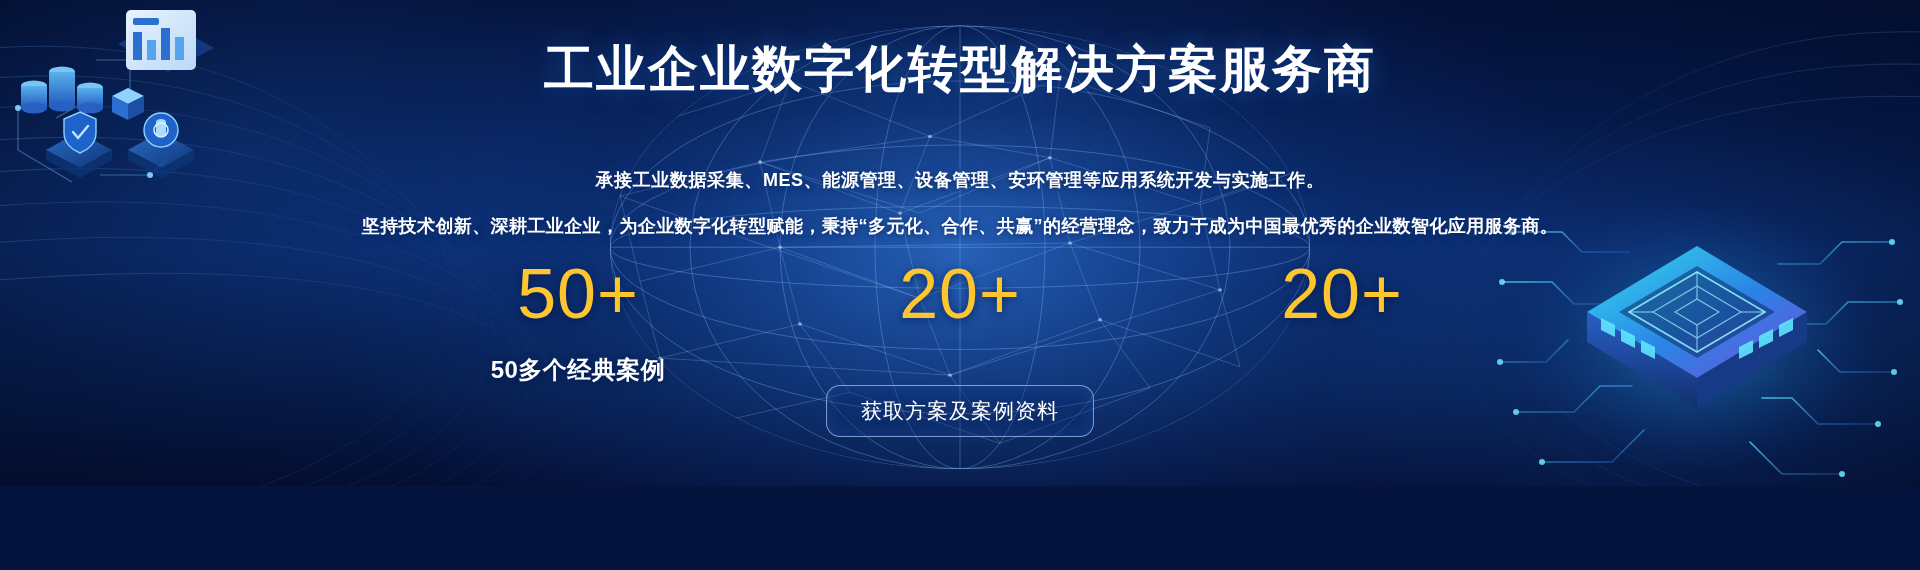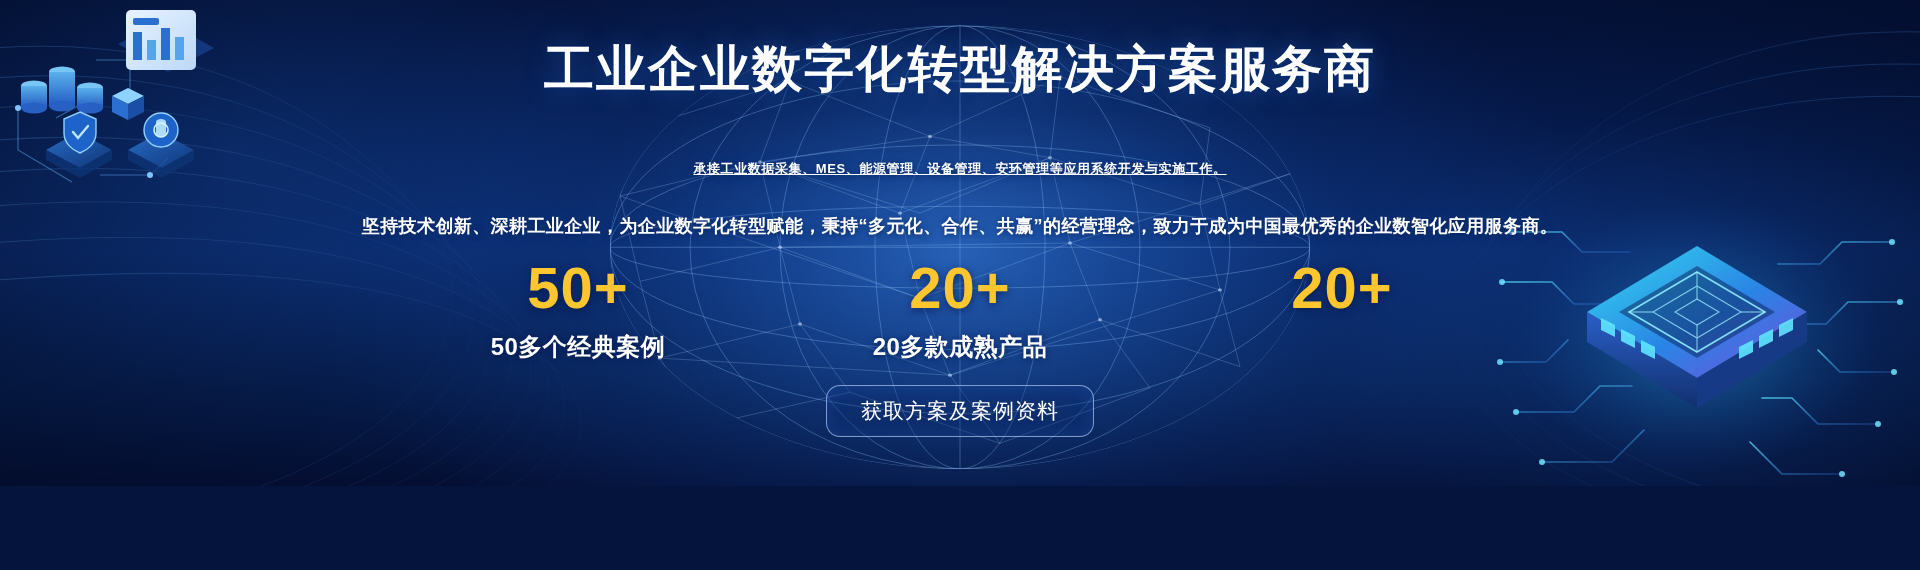--- a/index.html
+++ b/index.html
@@ -34,35 +34,35 @@
     text-shadow:0 2px 10px rgba(0,40,110,0.85), 0 0 26px rgba(80,160,255,0.35);
     white-space:nowrap;
   }
 
   .sub{
     position:absolute; left:0; right:0; text-align:center;
     color:#ffffff; font-weight:bold; white-space:nowrap;
     text-shadow:0 1px 6px rgba(0,25,80,0.9), 0 0 14px rgba(60,140,240,0.30);
   }
   .sub1{ top:118px; font-size:21px; letter-spacing:0.6px; }
-  .sub2{ top:160px; font-size:13px; letter-spacing:0.6px;text-decoration:underline; }
+  .sub2{ top:168px; font-size:18px; letter-spacing:0.6px; }
   .sub3{ top:214px; font-size:18px; letter-spacing:0.4px; }
 
   .stats{
     position:absolute; top:258px; left:50%; transform:translateX(-50%);
     display:flex; align-items:flex-start; gap:162px;
   }
   .stat{ text-align:center; width:220px; }
   .stat .num{
-    font-size:58px; font-weight:bold; color:#fdc62e; line-height:1.05;
+    font-size:70px; font-weight:normal; color:#fdc62e; line-height:1.05;
     text-shadow:0 2px 8px rgba(0,20,70,0.65);
     letter-spacing:1px;
   }
   .stat .lbl{
-    margin-top:12px; font-size:24px; font-weight:bold; color:#ffffff;
+    margin-top:22px; font-size:24px; font-weight:bold; color:#ffffff;
     letter-spacing:0.5px; text-shadow:0 1px 6px rgba(0,25,80,0.9);
   }
 
   .cta{
     position:absolute; top:385px; left:50%; transform:translateX(-50%);
     padding:11px 34px; border:1px solid rgba(190,215,255,0.65);
     border-radius:14px; color:#ffffff; font-size:21px; letter-spacing:1px;
     background:rgba(12,44,110,0.30);
     box-shadow:0 0 18px rgba(40,110,220,0.25) inset;
     cursor:pointer; white-space:nowrap;
@@ -327,21 +327,20 @@
     <div class="sub sub2">承接工业数据采集、MES、能源管理、设备管理、安环管理等应用系统开发与实施工作。</div>
     <div class="sub sub3">坚持技术创新、深耕工业企业，为企业数字化转型赋能，秉持“多元化、合作、共赢”的经营理念，致力于成为中国最优秀的企业数智化应用服务商。</div>
 
     <div class="stats">
       <div class="stat">
         <div class="num">50+</div>
         <div class="lbl">50多个经典案例</div>
       </div>
       <div class="stat">
         <div class="num">20+</div>
-        <div class="lbl">20多款成熟产品</div>
       </div>
       <div class="stat">
         <div class="num">20+</div>
       </div>
     </div>
 
     <div class="cta">获取方案及案例资料</div>
 
   </div>
 </div>

